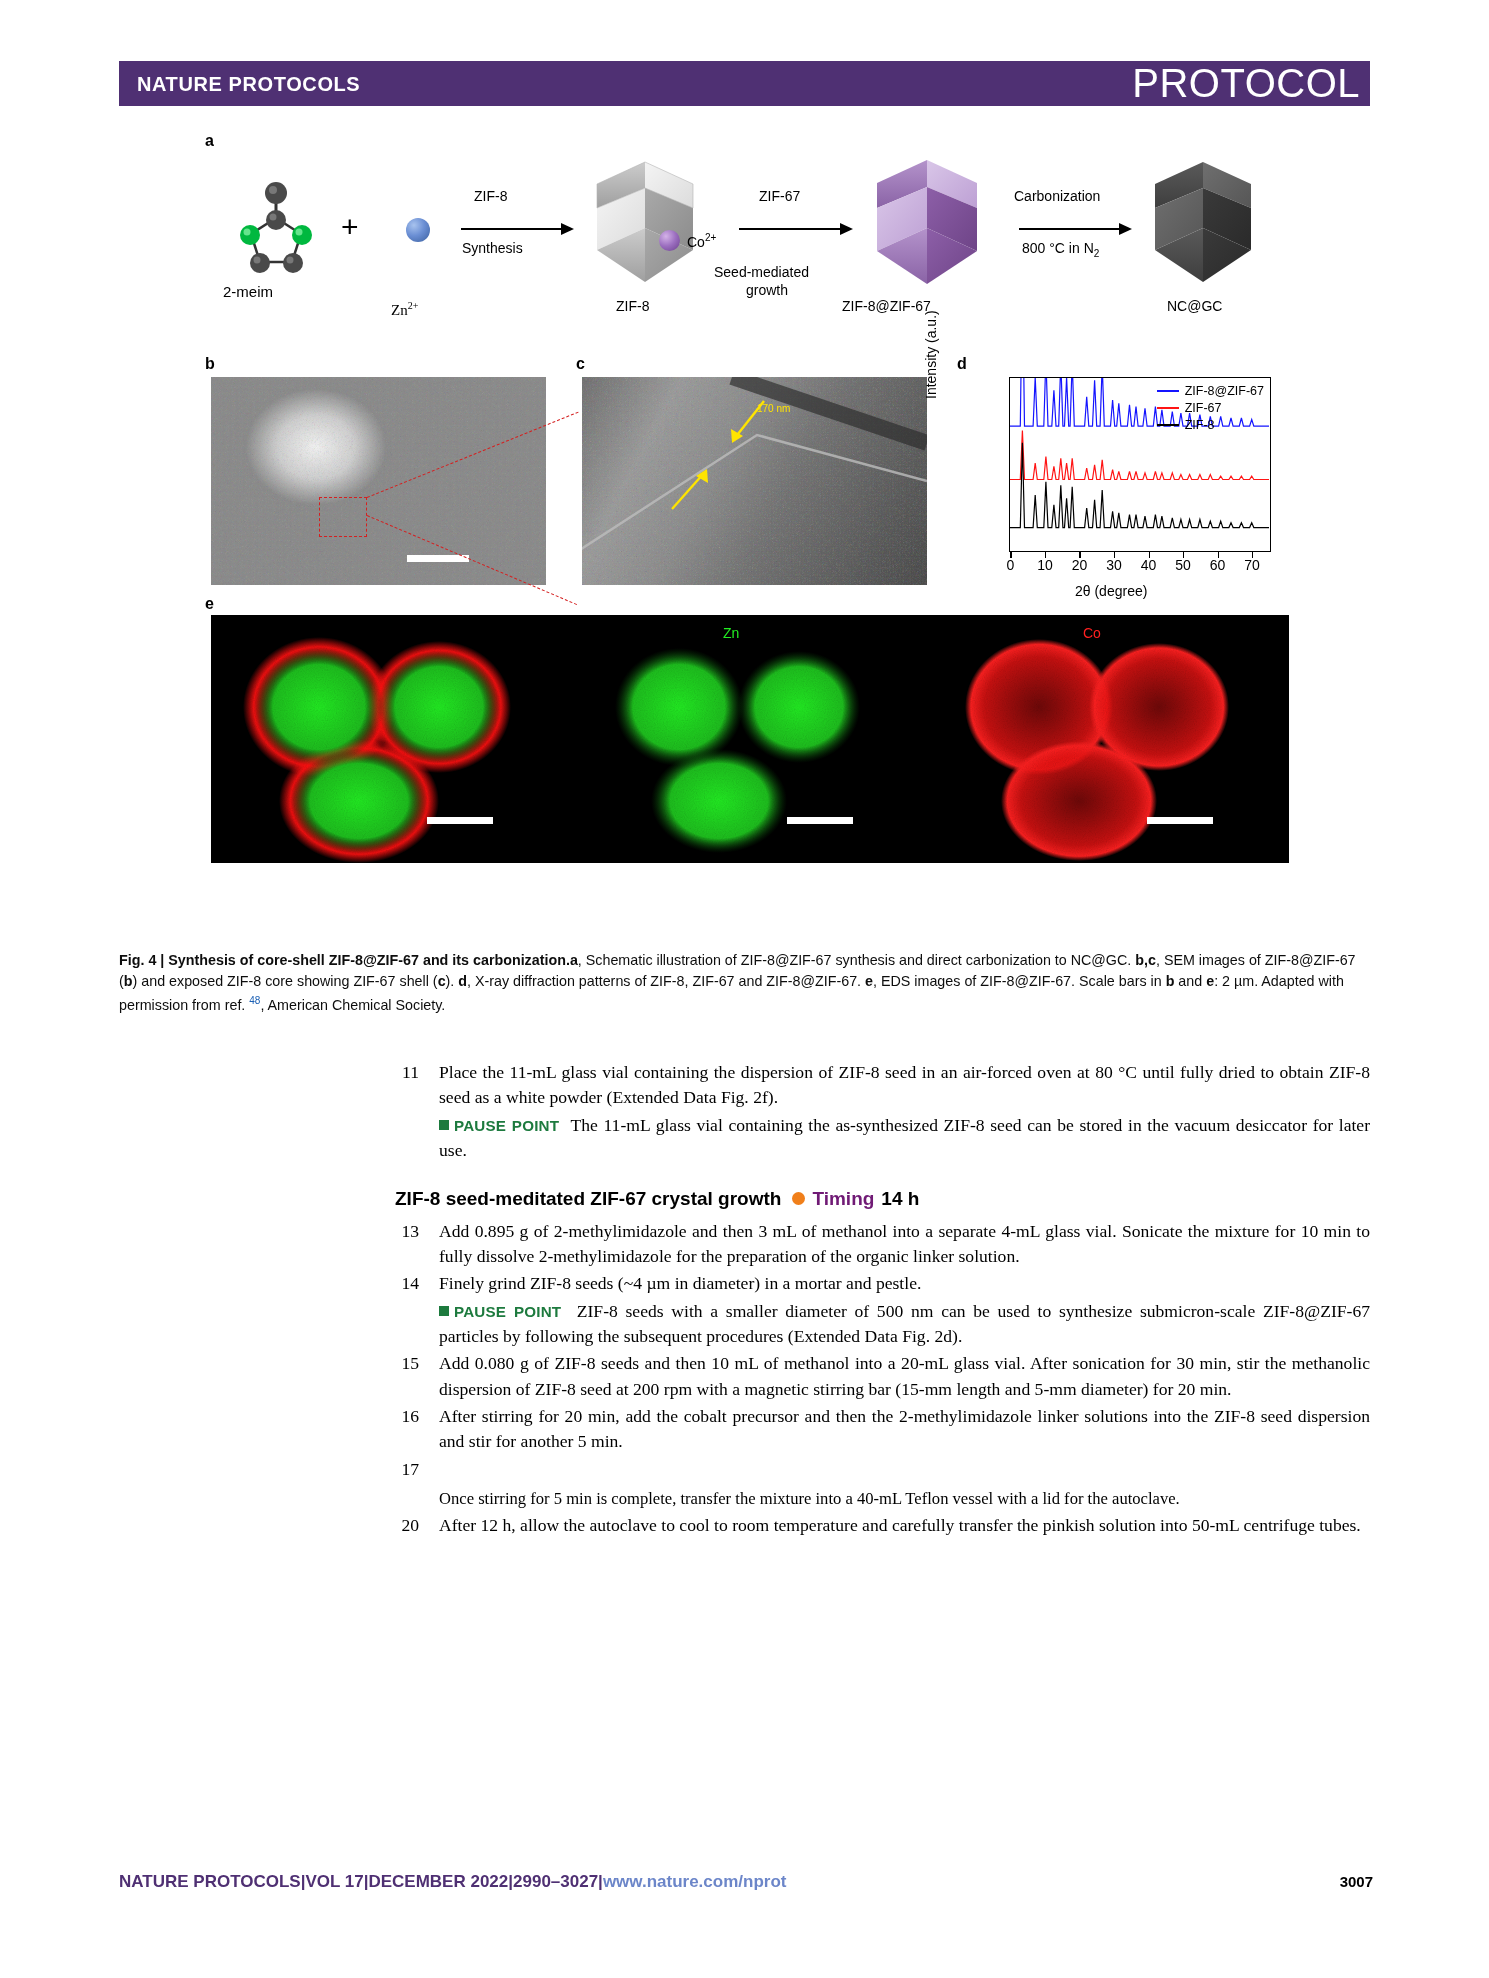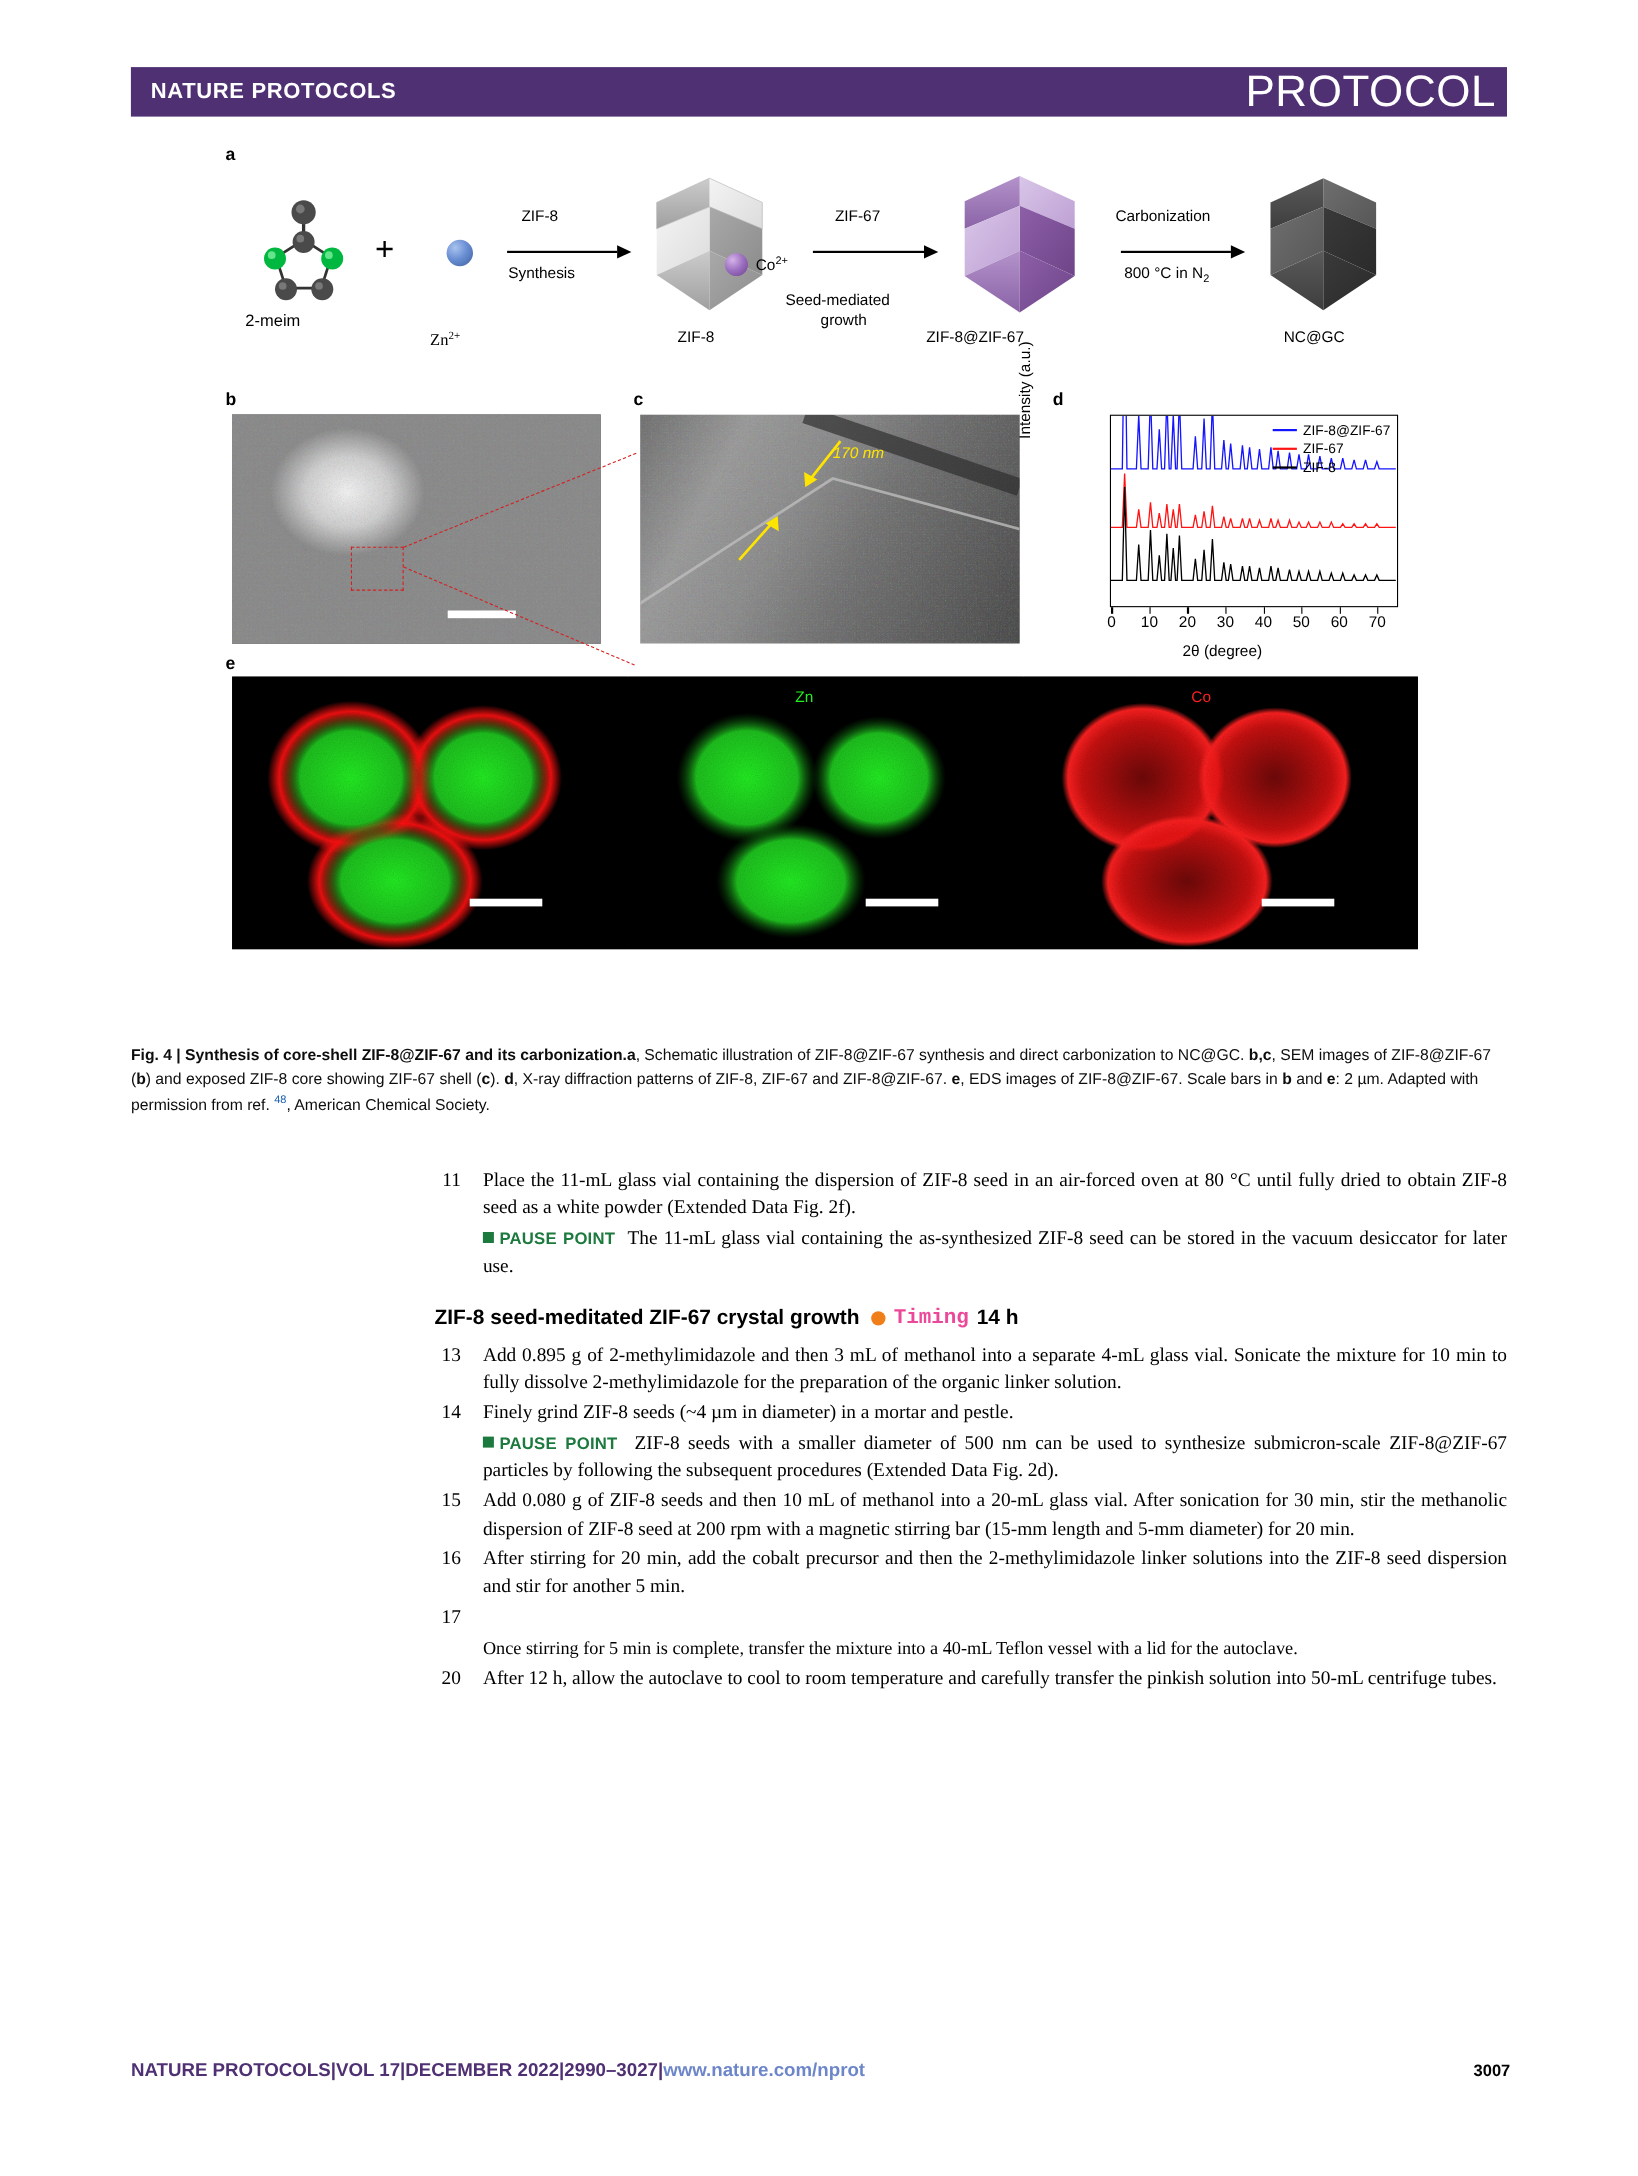--- a/index.html
+++ b/index.html
@@ -98,21 +98,21 @@
   }
   .grain { position:absolute; inset:0; opacity:.35; }
 
   .scalebar { position:absolute; background:#fff; height:7px; }
 
   .red-box {
     position:absolute; border:1.6px dashed #d42020; background:transparent;
   }
   .red-line { position:absolute; height:0; border-top:1.6px dashed #d42020; transform-origin: left center; }
 
-  .yellow-lbl { position:absolute; color:#ffe400; font-size:14px; font-weight:500;font-style:italic; }
+  .yellow-lbl { position:absolute; color:#ffe400; font-size:10px; font-weight:500; }
 
   
   .panel-d { position:absolute; left:838px; top:22px; width:330px; height:225px; }
   .xrd-plot { position:absolute; left:52px; top:0px; width:262px; height:175px; border:1.4px solid #000; background:#fff; overflow:hidden;}
   .ylabel {
     position:absolute; left:-34px; top:22px;
     transform: rotate(-90deg); transform-origin: left top;
     font-size:14px; white-space:nowrap;
   }
   .xlabel { position:absolute; left:118px; top:206px; font-size:14px; white-space:nowrap; }
@@ -167,21 +167,21 @@
 
   .section-head {
     font-family:"Liberation Sans", sans-serif;
     font-weight:bold; font-size:19px;
     margin: 22px 0 6px 0; display:flex; align-items:center;
   }
   .timing-dot {
     display:inline-block; width:13px; height:13px; border-radius:50%;
     background:#f07f1a; margin:0 7px 0 11px;
   }
-  .timing-word { color:#ec4899; margin-right:7px;font-family:Liberation Mono, monospace; }
+  .timing-word { color:#701a75; margin-right:7px; }
   .xref { color:#1a5fb4; }
 
   
   .footer {
     position:absolute; left:119px; top:1872px; width:1254px;
     display:flex; justify-content:space-between; align-items:baseline;
   }
   .footer-left {
     font-family:"Liberation Sans", sans-serif;
     font-size:17px; font-weight:bold; color:#4f3073;

